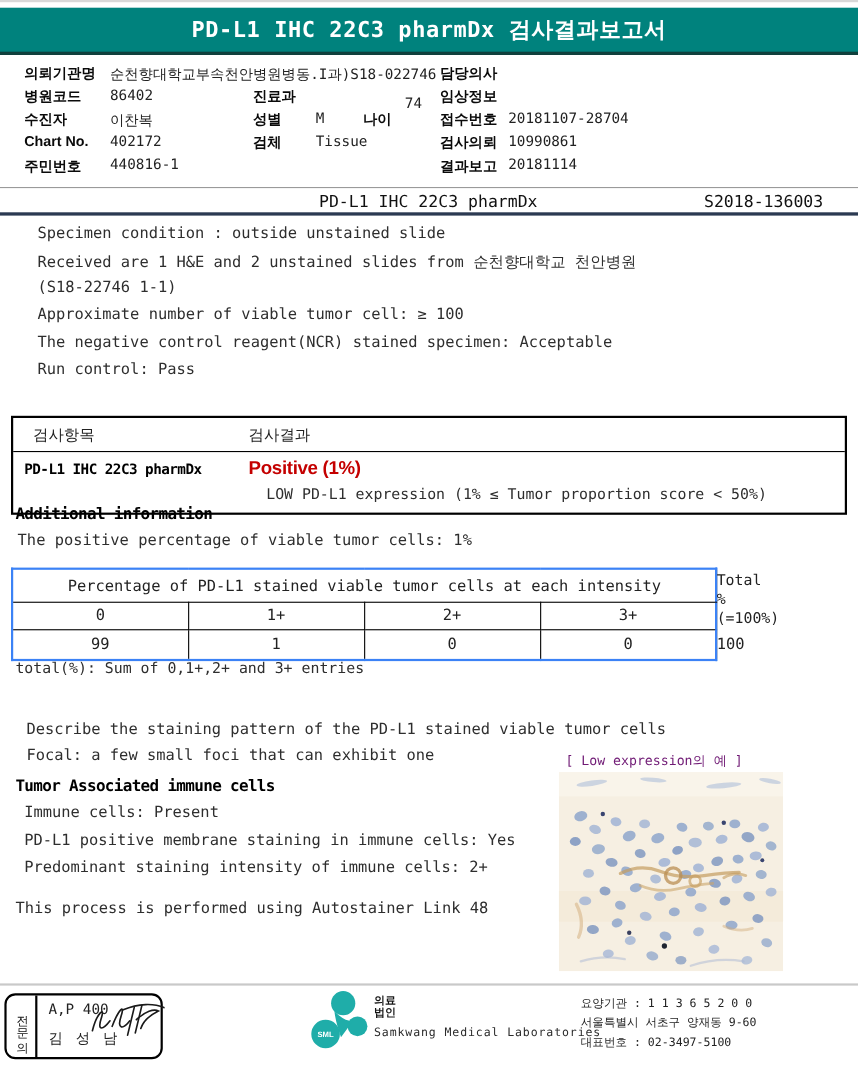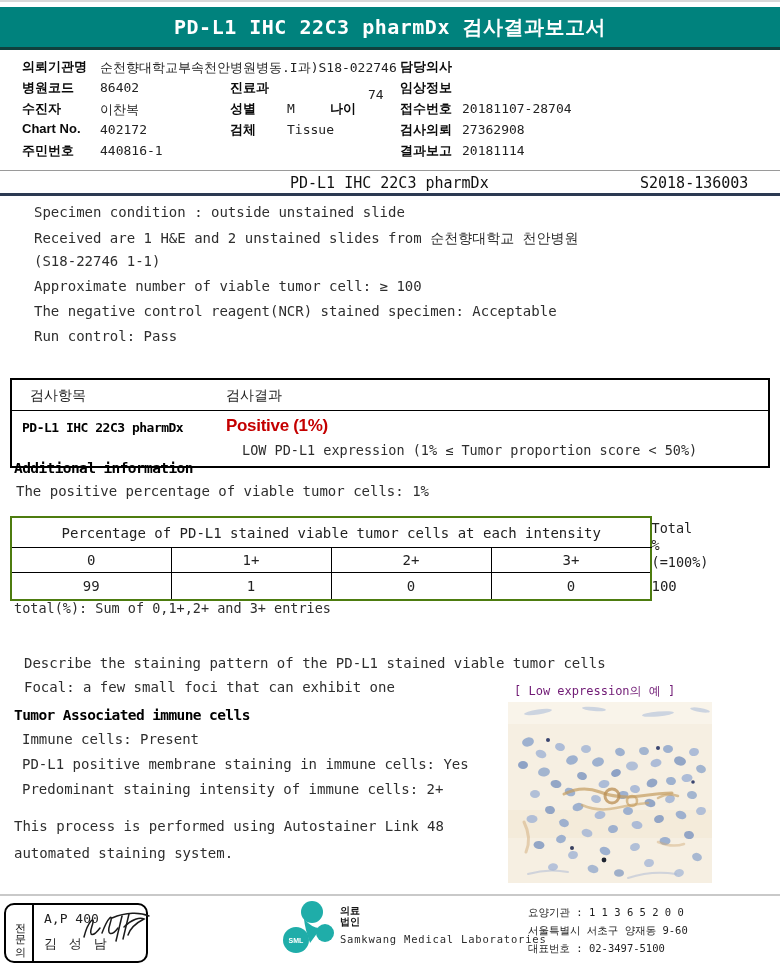--- a/index.html
+++ b/index.html
@@ -14,21 +14,21 @@
   .bold-head{font-weight:bold;font-size:14.5px;color:#000;letter-spacing:-0.6px;white-space:nowrap;}
   .top-strip{position:absolute;top:0;left:0;right:0;height:7px;background:#fff;border-top:2px solid #d8d8d8;}
   .banner{position:absolute;top:7px;left:0;right:0;height:40px;background:var(--teal,#00827d);
           border-bottom:3px solid var(--teal-dark,#10403d);display:flex;align-items:center;justify-content:center;}
   .banner-title{color:#fff;font-weight:bold;font-size:20px;letter-spacing:0.5px;}
   .thin-rule{position:absolute;left:0;right:0;height:1px;background:#9a9a9a;}
   .thick-rule{position:absolute;left:0;right:0;height:3px;background:#2c3a52;}
   .result-box{position:absolute;left:10px;top:362px;width:756px;height:86px;border:2px solid #000;margin-top:16px;}
   .result-box .hdr-rule{position:absolute;left:0;right:0;top:30px;height:1px;background:#000;}
   .red-result{color:var(--red,#c40000);font-weight:bold;font-size:17px;letter-spacing:-0.3px;}
-  table.intensity{position:absolute;left:10px;top:516px;width:612px;border-collapse:collapse;border:2px solid #4d7c0f;table-layout:fixed;}
+  table.intensity{position:absolute;left:10px;top:516px;width:612px;border-collapse:collapse;border:2px solid #3b82f6;table-layout:fixed;}
   table.intensity td{border:1px solid #000;text-align:center;font-size:14px;color:#222;
                      font-family:"DejaVu Sans Mono","Liberation Mono",monospace;padding:0;}
   .footer-rule{position:absolute;left:0;right:0;top:894px;height:2px;background:#c9c9c9;}
   .stamp-box{position:absolute;left:4px;top:903px;width:140px;height:56px;border:2px solid #000;border-radius:10px;display:flex;}
   .stamp-role{width:26px;border-right:2px solid #000;display:flex;align-items:center;justify-content:center;
               writing-mode:vertical-lr;text-orientation:upright;font-size:11px;color:#111;letter-spacing:1px;}
   .stamp-body{flex:1;padding:6px 4px 0 10px;position:relative;}
   .logo-name{font-family:"Liberation Sans","DejaVu Sans",sans-serif;font-weight:bold;font-size:25px;letter-spacing:3px;color:#141414;white-space:nowrap;}
   .logo-en{font-size:10.5px;letter-spacing:0.8px;color:#2b2b2b;white-space:nowrap;}
   .badge{font-family:"Liberation Sans","DejaVu Sans",sans-serif;font-weight:bold;font-size:10px;color:#141414;line-height:11px;}
@@ -65,21 +65,21 @@
     <span class="abs lbl" style="left:330px;top:100px">나이</span>
     <span class="abs val" style="left:368px;top:87px">74</span>
     <span class="abs lbl" style="left:230px;top:121px">검체</span>
     <span class="abs val" style="left:287px;top:122px">Tissue</span>
 
     <span class="abs lbl" style="left:400px;top:58px">담당의사</span>
     <span class="abs lbl" style="left:400px;top:79px">임상정보</span>
     <span class="abs lbl" style="left:400px;top:100px">접수번호</span>
     <span class="abs val" style="left:462px;top:101px">20181107-28704</span>
     <span class="abs lbl" style="left:400px;top:121px">검사의뢰</span>
-    <span class="abs val" style="left:462px;top:122px">27362908</span>
+    <span class="abs val" style="left:462px;top:122px">10990861</span>
     <span class="abs lbl" style="left:400px;top:142px">결과보고</span>
     <span class="abs val" style="left:462px;top:143px">20181114</span>
   </div>
 
   <div class="thin-rule" style="top:170px"></div>
   <span class="abs mono" style="left:290px;top:174px;font-size:15px;color:#111;white-space:nowrap">PD-L1 IHC 22C3 pharmDx</span>
   <span class="abs mono" style="left:640px;top:174px;font-size:15px;color:#111;white-space:nowrap">S2018-136003</span>
   <div class="thick-rule" style="top:193px"></div>
 
   <div>
@@ -231,21 +231,20 @@
       </g>
     </svg>
   </div>
 
   <span class="abs bold-head" style="left:14px;top:707px">Tumor Associated immune cells</span>
   <span class="abs body-line" style="left:22px;top:731px">Immune cells: Present</span>
   <span class="abs body-line" style="left:22px;top:756px">PD-L1 positive membrane staining in immune cells: Yes</span>
   <span class="abs body-line" style="left:22px;top:781px">Predominant staining intensity of immune cells: 2+</span>
 
   <span class="abs body-line" style="left:14px;top:818px">This process is performed using Autostainer Link 48</span>
-  <span class="abs body-line" style="left:14px;top:845px">automated staining system.</span>
 
   <div class="footer-rule"></div>
 
   <div class="stamp-box">
     <div class="stamp-role">전문의</div>
     <div class="stamp-body">
       <div class="mono" style="font-size:13px;color:#222">A,P 400</div>
       <div class="mono" style="font-size:13px;color:#222;margin-top:9px;letter-spacing:2px">김 성 남</div>
     </div>
   </div>

